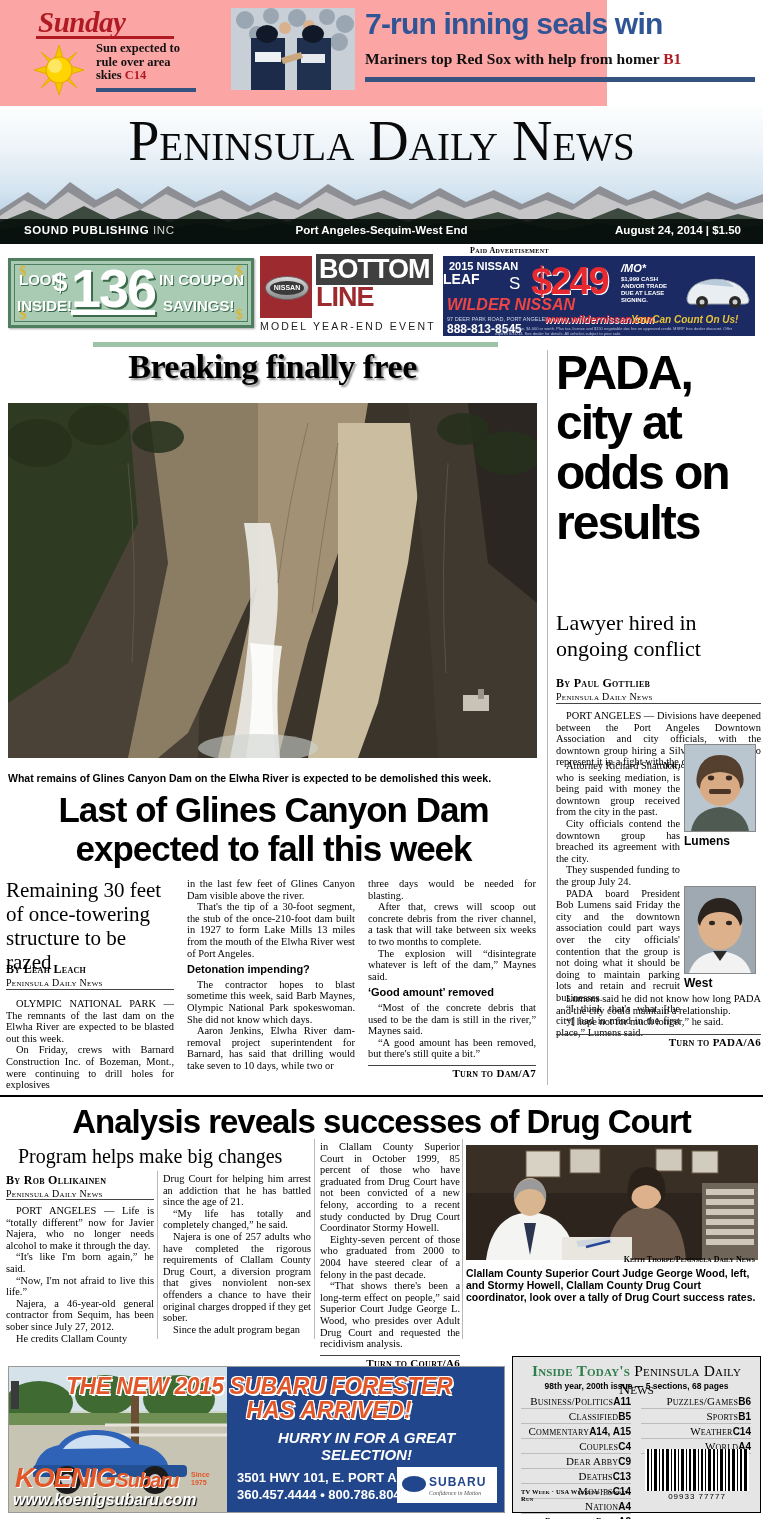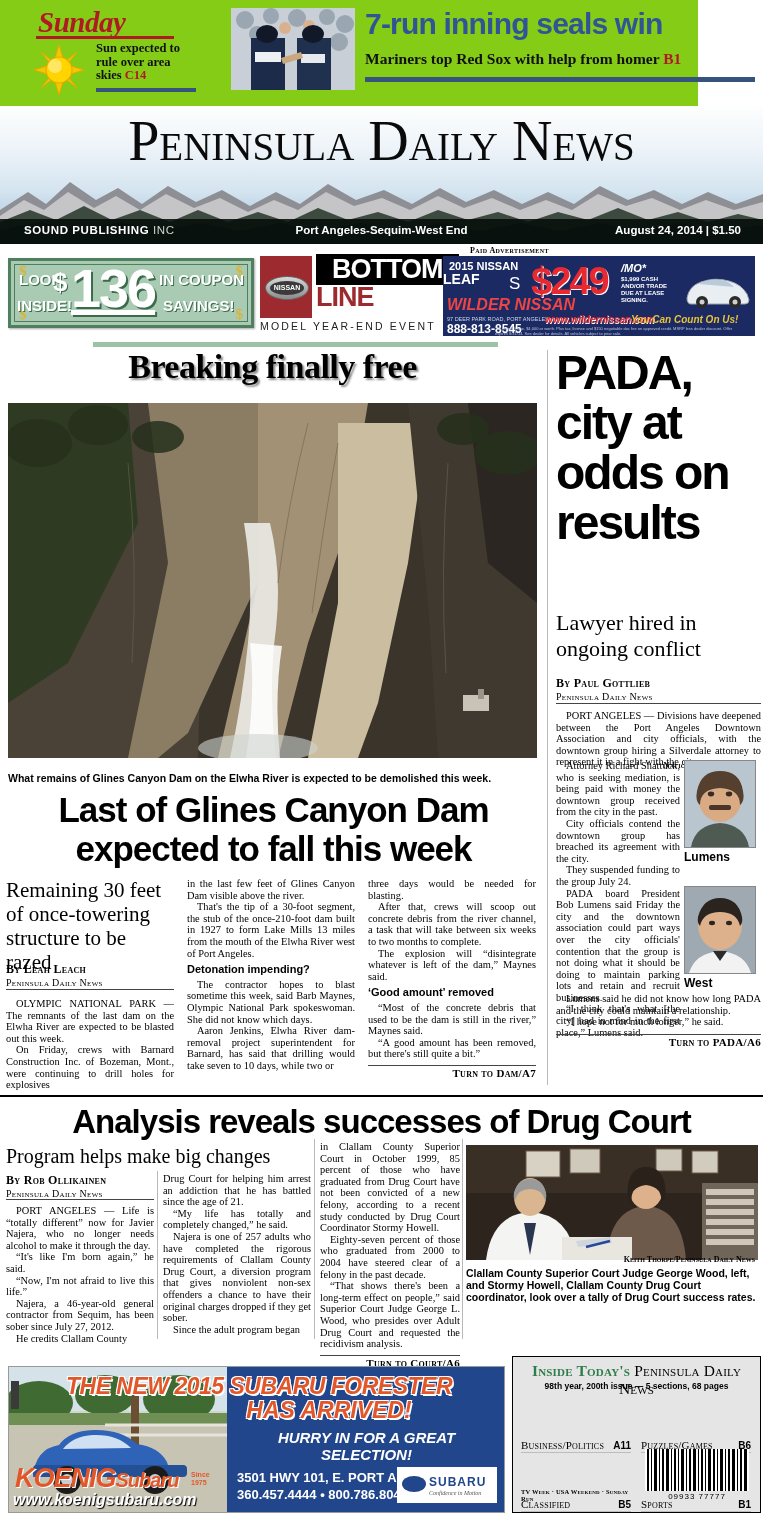--- a/index.html
+++ b/index.html
@@ -1,20 +1,20 @@
 <!DOCTYPE html>
 <html><head>
 <meta charset="utf-8">
 <style>
   html,body{margin:0;padding:0;background:#fff;}
   body{width:763px;height:1519px;font-family:"Liberation Serif",serif;color:#000;position:relative;overflow:hidden;}
   .page{width:763px;height:1519px;position:relative;background:#fff;}
 
   
-  .skybox{position:relative;height:106px;width:698px;background:#84cc16;}
+  .skybox{position:relative;height:106px;width:607px;background:#fca5a5;}
   .sunday{position:absolute;left:38px;top:6px;font-family:"Liberation Serif",serif;font-style:italic;font-weight:bold;
           font-size:29px;color:#b01b23;letter-spacing:-0.5px;}
   .sunday-rule{position:absolute;left:36px;top:36px;width:138px;height:3px;background:#b01b23;}
   .sun-icon{position:absolute;left:33px;top:44px;width:52px;height:52px;}
   .wx-text{position:absolute;left:96px;top:42px;width:98px;font-family:"Liberation Serif",serif;font-weight:bold;
            font-size:12.5px;line-height:13.6px;color:#111;}
   .wx-text .pg{color:#b01b23;}
   .wx-rule{position:absolute;left:96px;top:88px;width:100px;height:4px;background:#36527f;}
   .mugshot{position:absolute;left:231px;top:8px;width:124px;height:82px;overflow:hidden;border:0;}
   .sportshed{position:absolute;left:365px;top:8px;width:390px;font-family:"Liberation Sans",sans-serif;
@@ -62,21 +62,21 @@
           font-weight:bold;font-size:8px;letter-spacing:.4px;}
   .nissanad{position:absolute;left:258px;top:12px;width:497px;height:80px;}
   .na-left{position:absolute;left:0;top:0;width:185px;height:80px;background:#fff;}
   .na-redbox{position:absolute;left:2px;top:0;width:52px;height:62px;background:#9c2a2e;}
   .na-ring{position:absolute;left:7px;top:20px;width:42px;height:22px;border-radius:50%;
            background:linear-gradient(#d9d9d9,#8b8b8b);border:1px solid #666;}
   .na-ring span{position:absolute;left:4px;top:4px;right:4px;bottom:4px;background:#3a3a3a;border-radius:50%;
                 color:#fff;font-family:"Liberation Sans",sans-serif;font-size:7px;font-weight:bold;
                 text-align:center;line-height:14px;}
   .na-bottom{position:absolute;left:58px;top:-2px;font-family:"Liberation Sans",sans-serif;font-weight:bold;
-             font-size:27px;color:#fff;-webkit-text-stroke:0;background:#000000;padding:0 16px;letter-spacing:-1px;}
+             font-size:27px;color:#fff;-webkit-text-stroke:0;background:#404040;padding:0 3px;letter-spacing:-1px;}
   .na-line{position:absolute;left:58px;top:26px;font-family:"Liberation Sans",sans-serif;font-weight:bold;
            font-size:27px;color:#9c2a2e;letter-spacing:-1px;}
   .na-myee{position:absolute;left:2px;top:64px;font-family:"Liberation Sans",sans-serif;font-size:10.5px;
            letter-spacing:2.2px;color:#222;}
   .na-right{position:absolute;left:185px;top:0;width:312px;height:80px;background:#1b2a63;overflow:hidden;}
   .na-yr{position:absolute;left:6px;top:4px;color:#fff;font-family:"Liberation Sans",sans-serif;
          font-weight:bold;font-size:11px;}
   .na-leaf{position:absolute;left:0;top:15px;color:#fff;font-family:"Liberation Sans",sans-serif;
            font-weight:bold;font-size:14px;}
   .na-s{position:absolute;left:66px;top:18px;color:#fff;font-family:"Liberation Sans",sans-serif;font-size:17px;}
@@ -175,22 +175,22 @@
   
   .indexbox{position:absolute;left:512px;top:1356px;width:247px;height:155px;border:1px solid #000;background:#e5e5e5;}
   .ix-title{position:absolute;left:0;right:0;top:5px;text-align:center;font-family:"Liberation Serif",serif;
             font-variant:small-caps;font-size:15.5px;letter-spacing:.2px;}
   .ix-title .grn{color:#2f7d4c;font-weight:bold;}
   .ix-sub{position:absolute;left:0;right:0;top:24px;text-align:center;font-family:"Liberation Sans",sans-serif;
           font-weight:bold;font-size:8.5px;}
   .ix-col{position:absolute;top:37px;}
   .ix-left{left:8px;width:110px;}
   .ix-right{left:128px;width:110px;}
-  .ix-row{display:flex;justify-content:space-between;align-items:baseline;border-bottom:1px solid #bdbdbd;
-          padding:1px 0 1px;margin-top:44px;}
+  .ix-row{display:flex;justify-content:flex-end;align-items:baseline;border-bottom:1px solid #bdbdbd;
+          padding:1px 0 1px;}
   .ix-name{font-family:"Liberation Serif",serif;font-variant:small-caps;font-size:11px;letter-spacing:.2px;}
   .ix-pg{font-family:"Liberation Sans",sans-serif;font-weight:bold;font-size:10px;}
   .ix-note{position:absolute;left:8px;top:131px;width:112px;font-family:"Liberation Serif",serif;
            font-variant:small-caps;font-weight:bold;font-size:6.5px;letter-spacing:.2px;}
   .barcode{position:absolute;left:132px;top:92px;width:104px;height:42px;}
   .bc-num{position:absolute;left:128px;top:135px;width:112px;text-align:center;
           font-family:"Liberation Sans",sans-serif;font-size:8px;letter-spacing:1px;}
 </style>
 </head>
 <body>
@@ -419,21 +419,21 @@
     <div style="position:absolute;left:556px;top:328px;width:205px;">
       <div class="byline">By Paul Gottlieb</div>
       <div class="byline2">Peninsula Daily News</div>
       <div class="hrule" style="left:0;top:27px;width:205px;background:#444;"></div>
     </div>
 
     <div class="bodycol" style="position:absolute;left:556px;top:362px;width:205px;">
       <p>PORT ANGELES — Divisions have deepened between the Port Angeles Downtown Association and city officials, with the downtown group hiring a Silverdale attorney to represent it in a fight with the city.</p>
     </div>
 
-    <div style="position:absolute;left:684px;top:412px;">
+    <div style="position:absolute;left:684px;top:396px;">
       <div class="mug">
         <svg width="70" height="86" viewBox="0 0 70 86">
           <rect width="70" height="86" fill="#b9c6cf"></rect>
           <ellipse cx="35" cy="36" rx="22" ry="25" fill="#d9ab84"></ellipse>
           <path d="M12 30 q4-20 23-20 q20 0 23 20 q2 10 -3 14 q0-16 -20-17 q-20 1 -20 17 q-5-4 -3-14z" fill="#55402f"></path>
           <rect x="24" y="44" width="22" height="5" rx="2" fill="#4a3526"></rect>
           <path d="M6 86 q4-22 29-24 q25 2 29 24 z" fill="#4f5a52"></path>
           <ellipse cx="26" cy="33" rx="3.2" ry="2.4" fill="#3a2b20"></ellipse>
           <ellipse cx="44" cy="33" rx="3.2" ry="2.4" fill="#3a2b20"></ellipse>
         </svg>
@@ -468,21 +468,21 @@
       <p>Lumens said he did not know how long PADA and the city could maintain a relationship.</p>
       <p>“I hope not for much longer,” he said.</p>
       <div style="border-top:1px solid #444;margin-top:6px;padding-top:2px;">
         <div class="turn">Turn to PADA/A6</div>
       </div>
     </div>
   </div>
 
   <div class="body-wrap" style="height:260px;border-top:2px solid #000;margin-top:2px;">
     <div class="dchead" style="top:6px;">Analysis reveals successes of Drug Court</div>
-    <div class="dcdeck" style="top:48px;">Program helps make big changes</div>
+    <div class="dcdeck" style="top:48px;margin-left:12px;">Program helps make big changes</div>
 
     <div class="dcphoto" style="top:48px;">
       <svg width="292" height="115" viewBox="0 0 292 115" preserveAspectRatio="none">
         <rect width="292" height="115" fill="#2c241d"></rect>
         <rect x="0" y="0" width="292" height="48" fill="#3a2f25"></rect>
         <rect x="60" y="6" width="34" height="26" fill="#d8d2c4" stroke="#6b5b48"></rect>
         <rect x="104" y="4" width="30" height="24" fill="#cfc9bb" stroke="#6b5b48"></rect>
         <rect x="190" y="4" width="26" height="22" fill="#cfc9bb" stroke="#6b5b48"></rect>
         <rect x="226" y="6" width="26" height="22" fill="#d2ccbe" stroke="#6b5b48"></rect>
         <rect x="236" y="38" width="56" height="77" fill="#6f6558"></rect>

